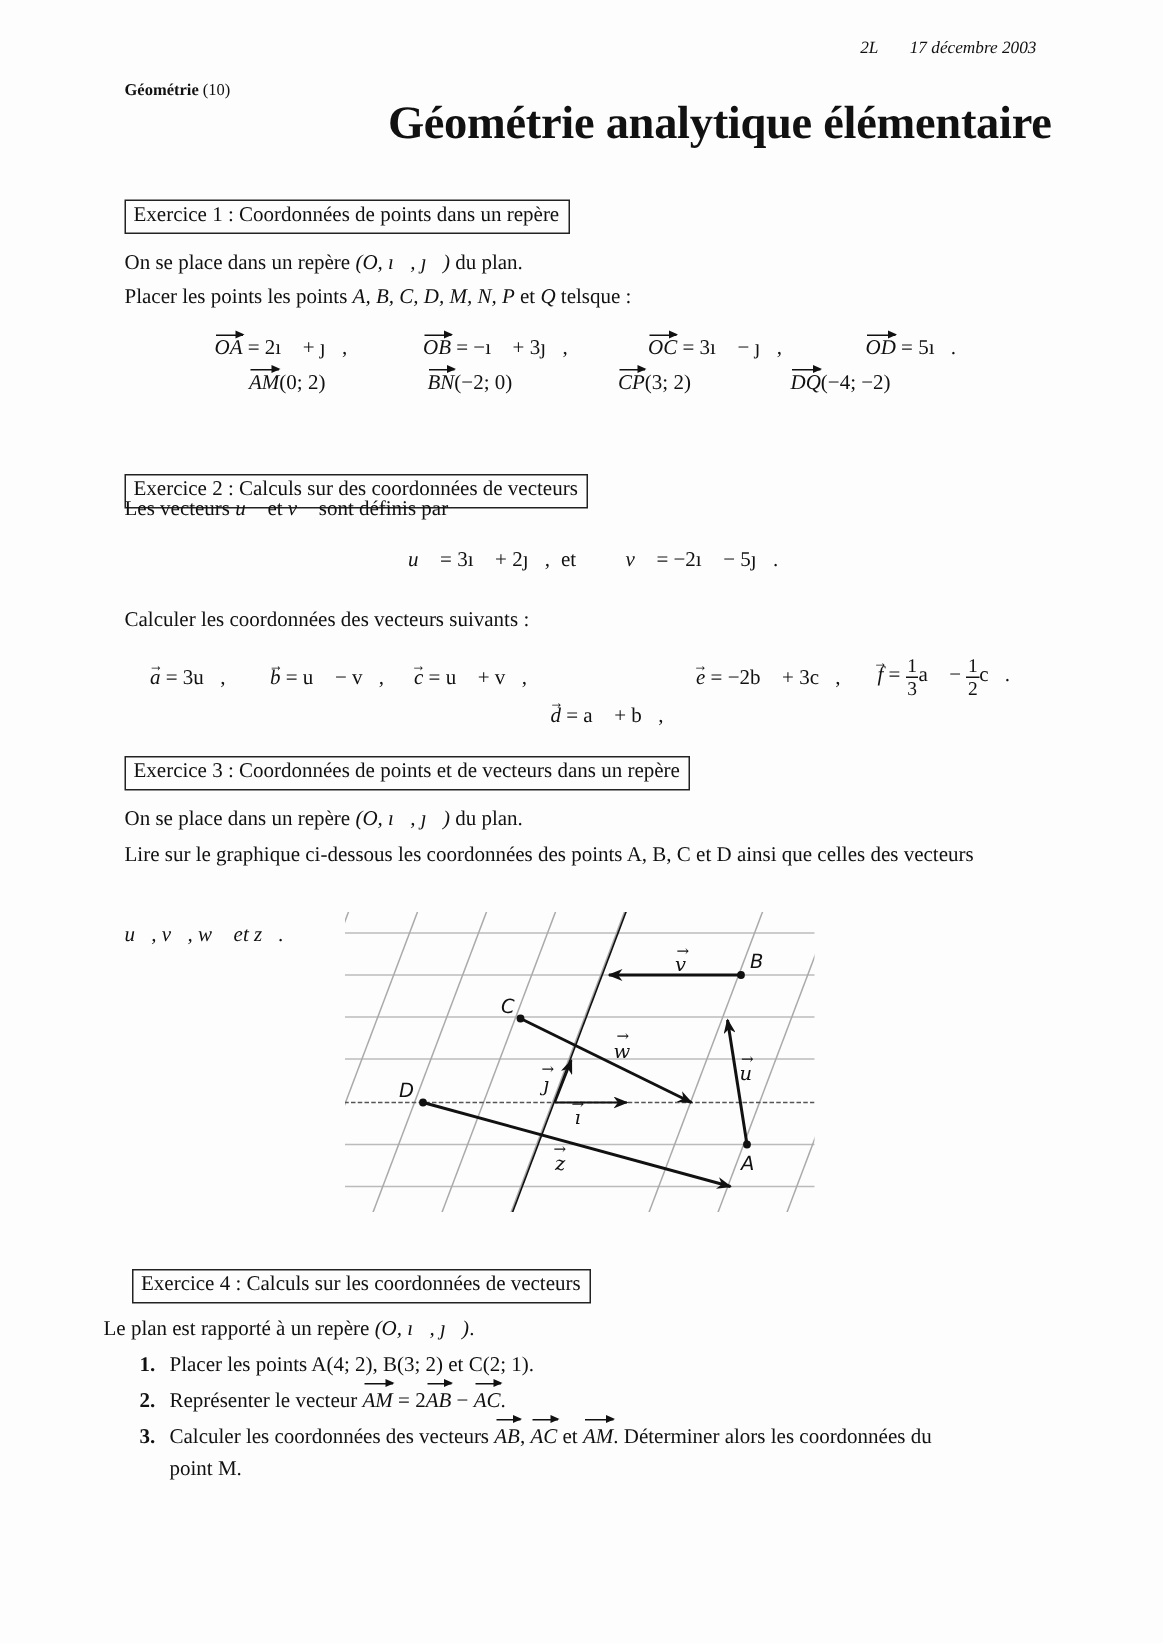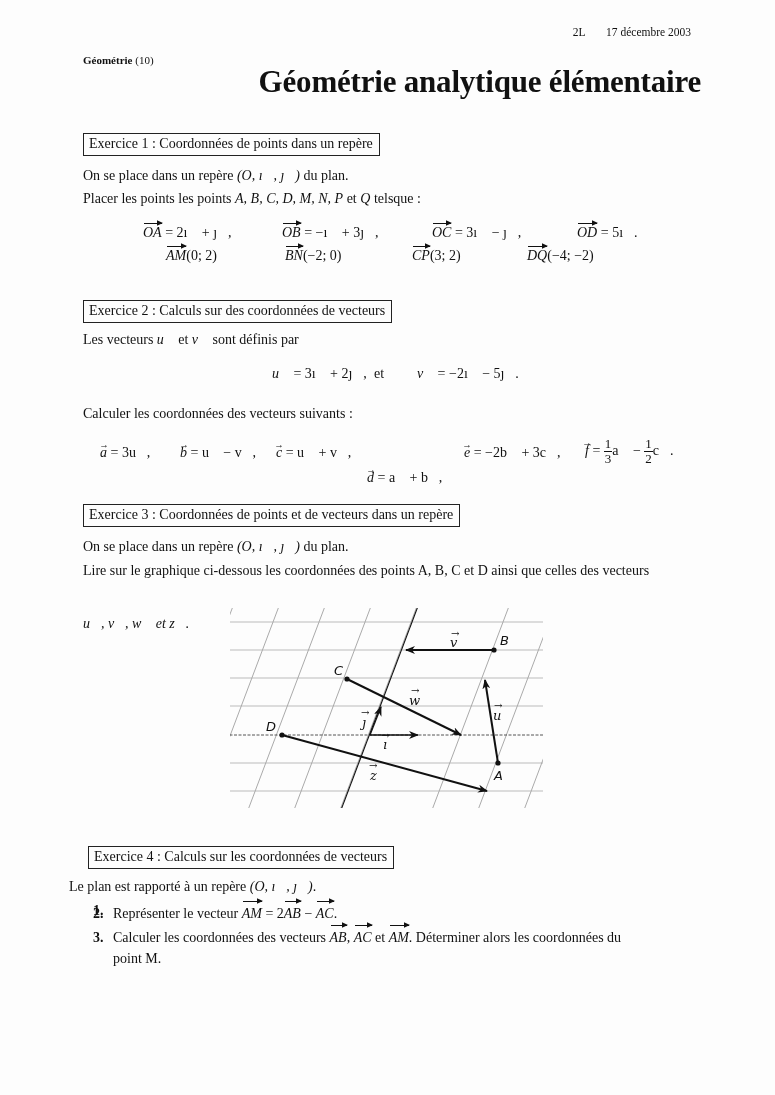--- a/index.html
+++ b/index.html
@@ -2,21 +2,21 @@
 <html><head>
 <meta charset="utf-8">
 <style>
   html, body { margin:0; padding:0; background:#fdfdfd; }
   body { width:775px; height:1095px; position:relative; overflow:hidden;
          font-family:"Liberation Serif","DejaVu Serif",serif; color:#111; }
   .abs { position:absolute; }
   .hdr-left { left:83px; top:34px; font-size:11px;margin-top:20px; }
   .hdr-left b { font-weight:bold; }
   .hdr-right { right:84px; top:26px; font-size:11.5px; }
-  .hdr-right span { margin-left:18px; }
+  .hdr-right span { margin-left:18px;font-style:italic; }
   .title { left:0; width:701px; top:64px; text-align:right; font-size:31px; font-weight:bold; letter-spacing:-0.2px; }
   .exbox { border:1px solid #222; padding:2px 6px 3px 5px; font-size:14px; font-weight:normal; white-space:nowrap; }
   .p { font-size:14px; white-space:nowrap; }
   .math { font-style:italic;margin-top:36px; }
   .vec { position:relative; display:inline-block; font-style:italic; }
   .vec::before { content:"\2192"; position:absolute; left:50%; top:-0.62em; transform:translateX(-50%) scaleX(0.85); font-size:0.8em; font-style:normal; }
   .ovec { position:relative; display:inline-block; font-style:italic; }
   .ovec::before { content:""; position:absolute; left:1px; right:0; top:-2px; border-top:1px solid #111; }
   .ovec::after { content:""; position:absolute; right:-1px; top:-5px; border:3px solid transparent; border-left:6px solid #111; border-right:0; transform:scaleY(0.9); }
   .eq { position:absolute; font-size:14px; white-space:nowrap; }
@@ -57,21 +57,21 @@
 <div class="eq" style="left:143px;top:225px;"><span class="ovec">OA</span> <span>= 2ı⃗ + ȷ⃗,</span></div>
 <div class="eq" style="left:282px;top:225px;"><span class="ovec">OB</span> <span>= −ı⃗ + 3ȷ⃗,</span></div>
 <div class="eq" style="left:432px;top:225px;"><span class="ovec">OC</span> <span>= 3ı⃗ − ȷ⃗,</span></div>
 <div class="eq" style="left:577px;top:225px;"><span class="ovec">OD</span> <span>= 5ı⃗.</span></div>
 
 <div class="eq" style="left:166px;top:248px;"><span class="ovec">AM</span><span>(0; 2)</span></div>
 <div class="eq" style="left:285px;top:248px;"><span class="ovec">BN</span><span>(−2; 0)</span></div>
 <div class="eq" style="left:412px;top:248px;"><span class="ovec">CP</span><span>(3; 2)</span></div>
 <div class="eq" style="left:527px;top:248px;"><span class="ovec">DQ</span><span>(−4; −2)</span></div>
 
-<div class="abs exbox" style="left:83px;top:300px;">Exercice 2 :  Calculs sur des coordonnées de vecteurs</div>
+<div class="abs exbox" style="left:83px;top:316px;">Exercice 2 :  Calculs sur des coordonnées de vecteurs</div>
 <div class="abs p" style="left:83px;top:332px;">
   <span>Les vecteurs</span>
   <span class="math">u⃗</span>
   <span>et</span>
   <span class="math">v⃗</span>
   <span>sont définis par</span>
 </div>
 <div class="eq" style="left:272px;top:366px;"><span class="math">u⃗</span> <span>= 3ı⃗ + 2ȷ⃗,</span></div>
 <div class="eq" style="left:374px;top:366px;">et</div>
 <div class="eq" style="left:417px;top:366px;"><span class="math">v⃗</span> <span>= −2ı⃗ − 5ȷ⃗.</span></div>
@@ -168,16 +168,16 @@
       <text x="361" y="716" font-size="10" font-style="normal">→</text>
   </g>
 </svg>
 
 <div class="abs exbox" style="left:88px;top:846px;">Exercice 4 :  Calculs sur les coordonnées de vecteurs</div>
 <div class="abs p" style="left:69px;top:879px;">
   <span>Le plan est rapporté à un repère</span>
   <span class="math">(O, ı⃗, ȷ⃗)</span>.
 </div>
 <ol class="items abs" style="left:83px;top:900px;width:610px;">
-  <li><span class="n">1.</span></li>
+  <li><span class="n">1.</span><span>Placer les points A(4; 2), B(3; 2) et C(2; 1).</span></li>
   <li style="margin-top:3px"><span class="n">2.</span><span>Représenter le vecteur</span> <span class="ovec">AM</span><span> = 2</span><span class="ovec">AB</span><span> − </span><span class="ovec">AC</span><span>.</span></li>
   <li style="margin-top:3px;white-space:normal;text-align:justify;"><span class="n">3.</span><span>Calculer les coordonnées des vecteurs</span> <span class="ovec">AB</span><span>, </span><span class="ovec">AC</span><span> et </span><span class="ovec">AM</span><span>. Déterminer alors les coordonnées du</span><br><span>point M.</span></li>
 </ol>
 
 </body></html>

